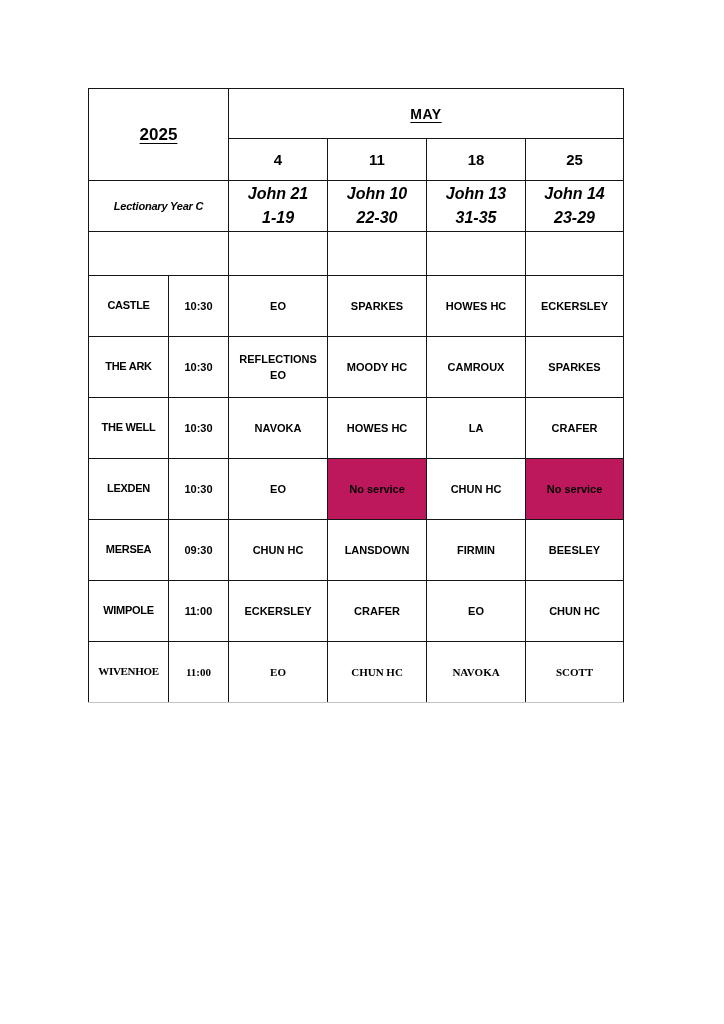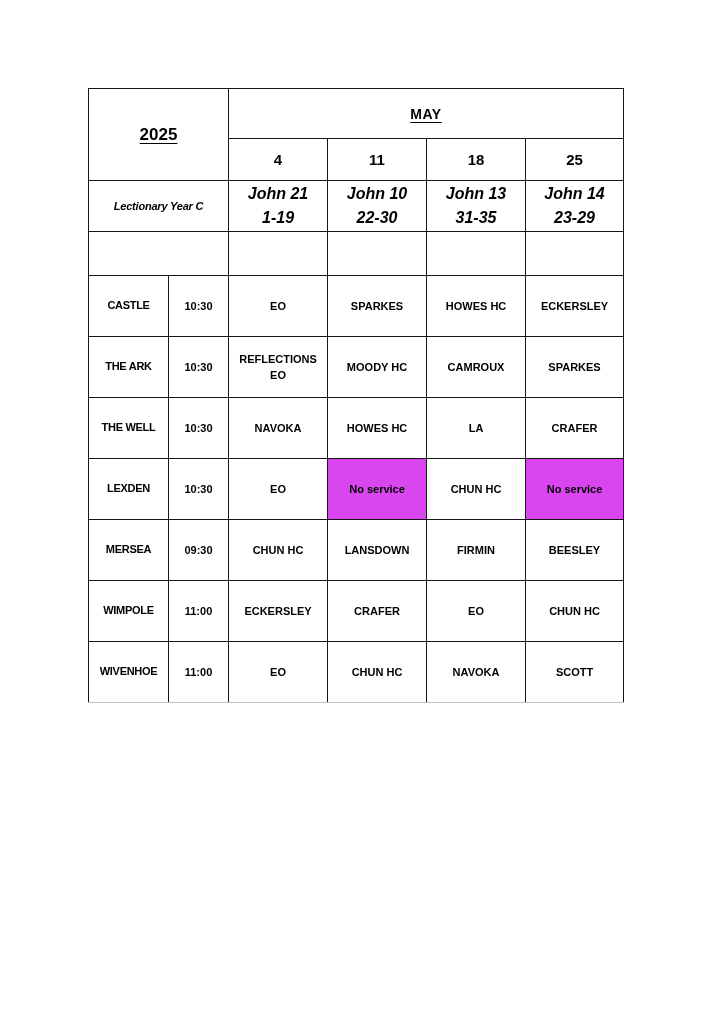--- a/index.html
+++ b/index.html
@@ -31,31 +31,31 @@
     font-weight: 700;
     white-space: pre-line;
     overflow: hidden;
   }
   tr.r-month  { height: 50px; }
   tr.r-dates  { height: 42px; }
   tr.r-lect   { height: 46px; font-style: italic; }
   tr.r-blank  { height: 44px; }
   tr.r-body   { height: 61px; }
   tr.r-even   { height: 92px; }
-  tr:last-child td { border-bottom-color: #c4c4c4; }
+  tr:last-child td { border-bottom-color: #c4c4c4; font-family: Liberation Serif, serif; }
 
   .year  { font-size: 17px; text-decoration: underline; text-underline-offset: 3px; }
   .month { font-size: 14px; text-decoration: underline; text-underline-offset: 3px; letter-spacing: 0.5px; }
   .date  { font-size: 15px; }
   .lect  { font-size: 11px; letter-spacing: -0.2px; }
   .read  { font-size: 16px; line-height: 1.5; }
   .vname { font-size: 11px; letter-spacing: -0.3px; line-height: 1.45; }
   .vtime { font-size: 11px; }
   .cell  { font-size: 11px; line-height: 1.5; }
-  .shade { background: #d946ef; text-align: center; }
+  .shade { background: #be185d; text-align: center; }
 </style>
 </head>
 <body>
 
 <div class="page">
 
   <table class="rota main-rota">
     <colgroup>
       <col style="width:80px">
         <col style="width:60px">

